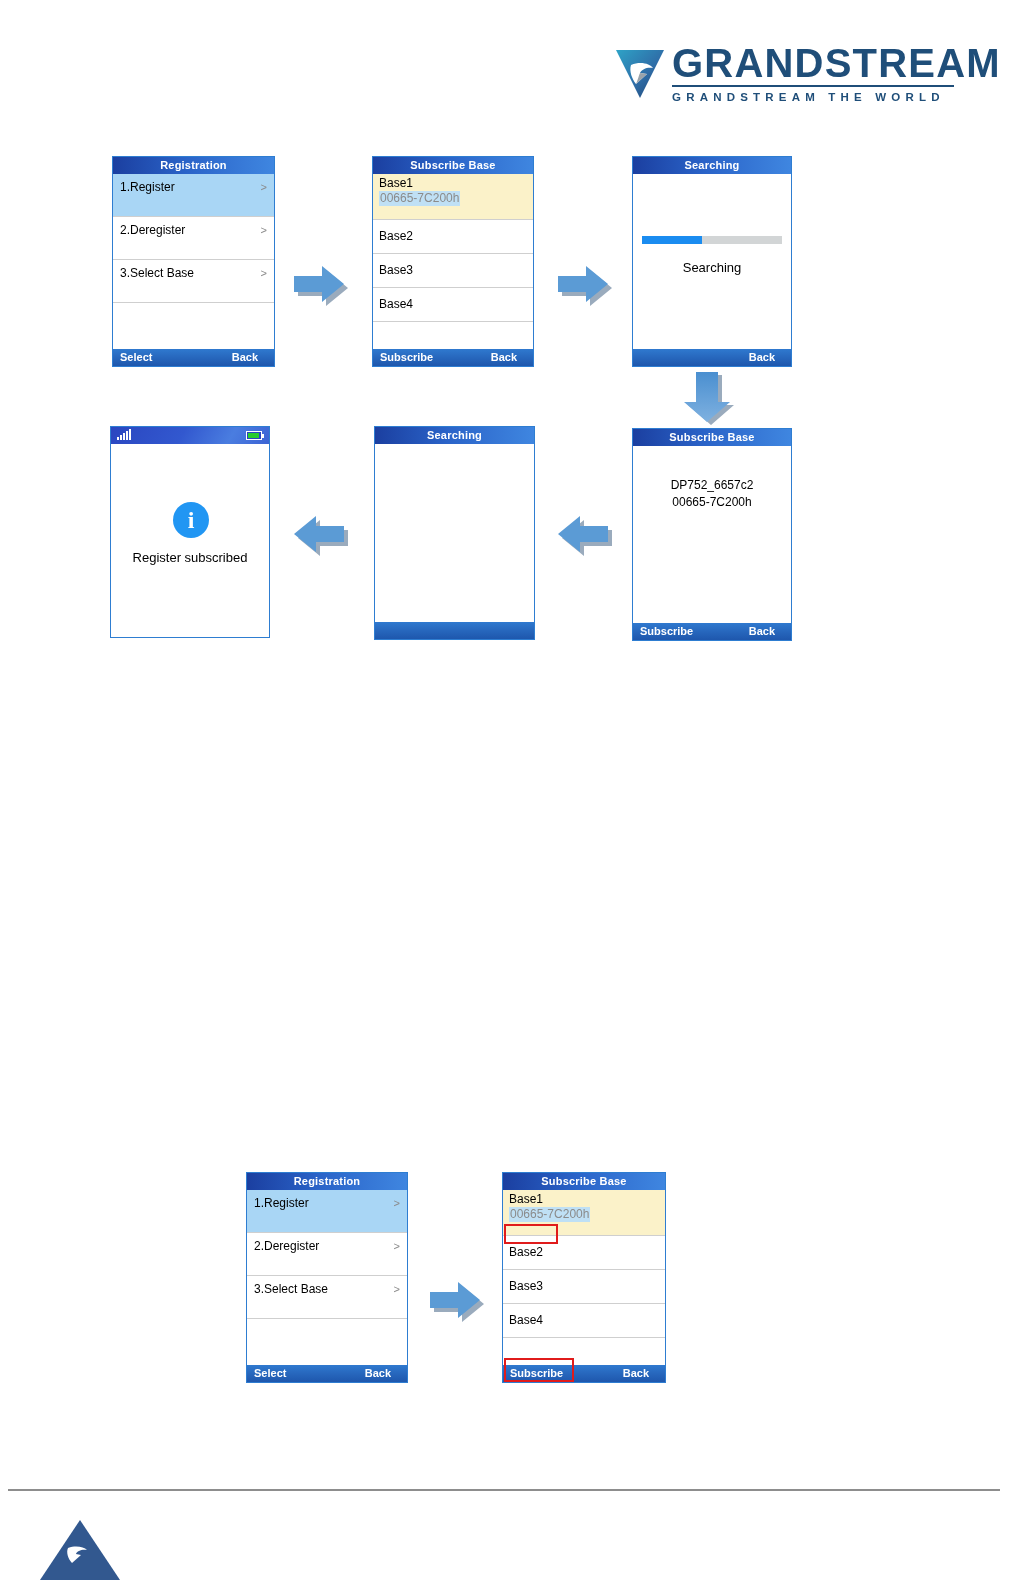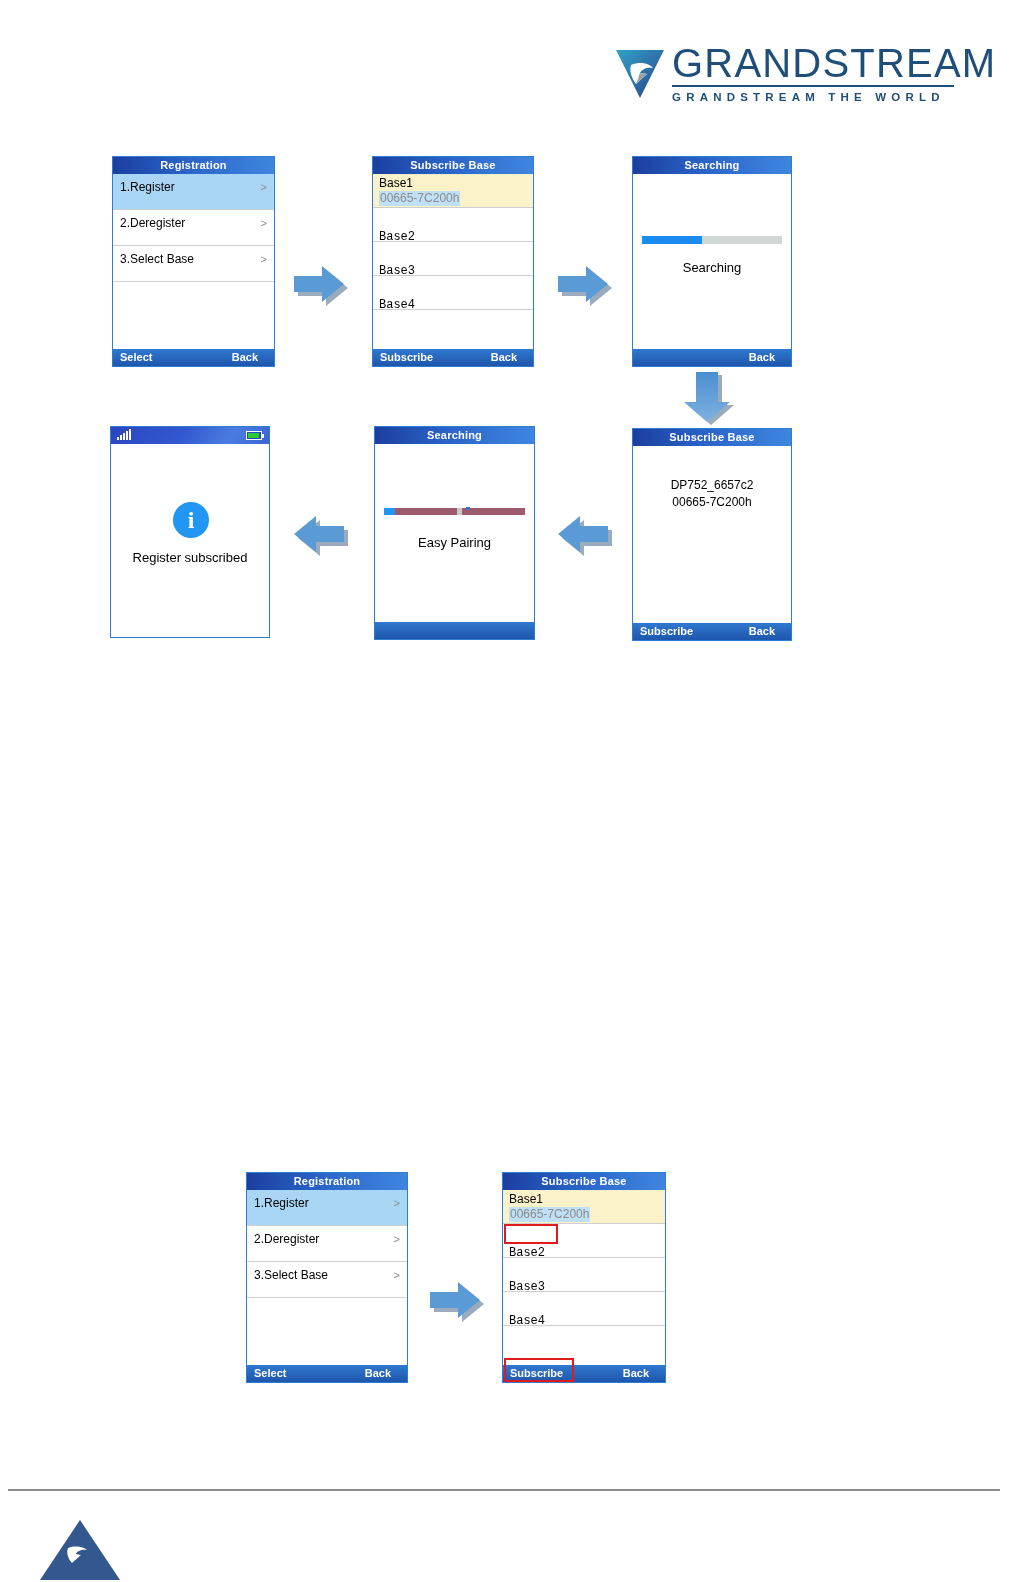--- a/index.html
+++ b/index.html
@@ -32,21 +32,21 @@
   }
   .brand-text {
     position: absolute;
     left: 58px;
     top: 0px;
     width: 282px;
   }
   .brand-name {
     font-family: "Liberation Sans", sans-serif;
     font-size: 40px;
-    font-weight: normal;
+    font-weight: bold;
     letter-spacing: 1.2px;
     color: #1f4e79;
     line-height: 42px;
     white-space: nowrap;
   }
   .brand-rule {
     width: 282px;
     height: 2px;
     background: #1f4e79;
     margin-top: 1px;
@@ -149,21 +149,21 @@
     font-size: 11px;
     font-weight: bold;
     line-height: 17px;
   }
   .footer .lsk { position: absolute; left: 7px; white-space: nowrap; }
   .footer .rsk { position: absolute; right: 16px; white-space: nowrap; }
 
   
   .menu-row {
     position: relative;
-    height: 36px;
+    height: 43px;
     border-bottom: 1px solid #cfcfcf;
     font-size: 12px;
     color: #000000;
     line-height: 26px;
     padding-left: 7px;
     box-sizing: border-box;
     white-space: nowrap;
   }
   .menu-row.sel {
     background: #a9d6f5;
@@ -172,39 +172,39 @@
     position: absolute;
     right: 7px;
     top: 0;
     color: #8a8a8a;
     font-size: 11px;
   }
 
   
   .base-row {
     position: relative;
-    height: 34px;
+    height: 46px;
     border-bottom: 1px solid #cfcfcf;
     font-size: 12px;
     color: #000000;
     padding-left: 6px;
     box-sizing: border-box;
     white-space: nowrap;
   }
   .base-row.yellow { background: #fbf2c9; }
   .base-row .name { display: block; line-height: 16px; padding-top: 1px; }
   .base-row .mac {
     display: inline-block;
     line-height: 15px;
     color: #8b8b8b;
     background: #bfe0f5;
     padding: 0 1px;
   }
   .base-row.single { height: 34px; }
-  .base-row.single .name { line-height: 33px; padding-top: 13px; font-family: Liberation Mono, monospace; }
+  .base-row.single .name { line-height: 33px; padding-top: 0; }
   .base-row.blank { height: 34px; border-bottom: none; }
 
   
   .pbar-wrap {
     position: absolute;
     left: 9px;
     right: 9px;
     height: 8px;
   }
   .pbar-track { position: absolute; inset: 0; background: #d2d5d6; }
@@ -398,30 +398,20 @@
 
 <div class="arrow" style="left:550px; top:508px;">
   <svg width="64" height="56" viewBox="0 0 64 56">
     <path d="M58 18 L30 18 L30 8 L8 26 L30 44 L30 34 L58 34 Z" fill="#9aabbd" transform="translate(4,4)"></path>
     <path d="M58 18 L30 18 L30 8 L8 26 L30 44 L30 34 L58 34 Z" fill="#5b9bd5"></path>
   </svg>
 </div>
 
 <div class="screen" style="left:374px; top:426px; width:161px; height:214px;">
   <div class="titlebar">Searching</div>
-  <div class="body" style="top:17px; bottom:17px;">
-    <div class="pairbar" style="top:64px;">
-      <div class="seg-blue"></div>
-      <div class="seg-a"></div>
-      <div class="seg-gap"></div>
-      <div class="seg-b"></div>
-      <div class="tick"></div>
-    </div>
-    <div class="centered-label" style="top:91px;">Easy Pairing</div>
-  </div>
   <div class="footer"></div>
 </div>
 
 <div class="arrow" style="left:286px; top:508px;">
   <svg width="64" height="56" viewBox="0 0 64 56">
     <path d="M58 18 L30 18 L30 8 L8 26 L30 44 L30 34 L58 34 Z" fill="#9aabbd" transform="translate(4,4)"></path>
     <path d="M58 18 L30 18 L30 8 L8 26 L30 44 L30 34 L58 34 Z" fill="#5b9bd5"></path>
   </svg>
 </div>
 

